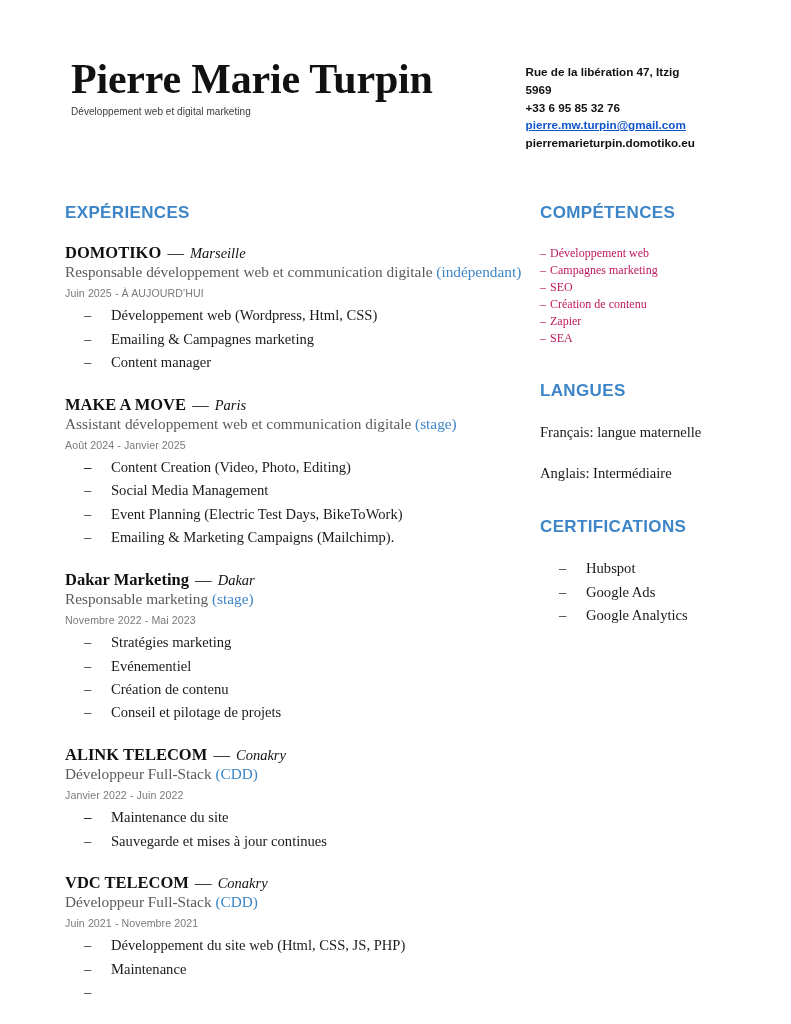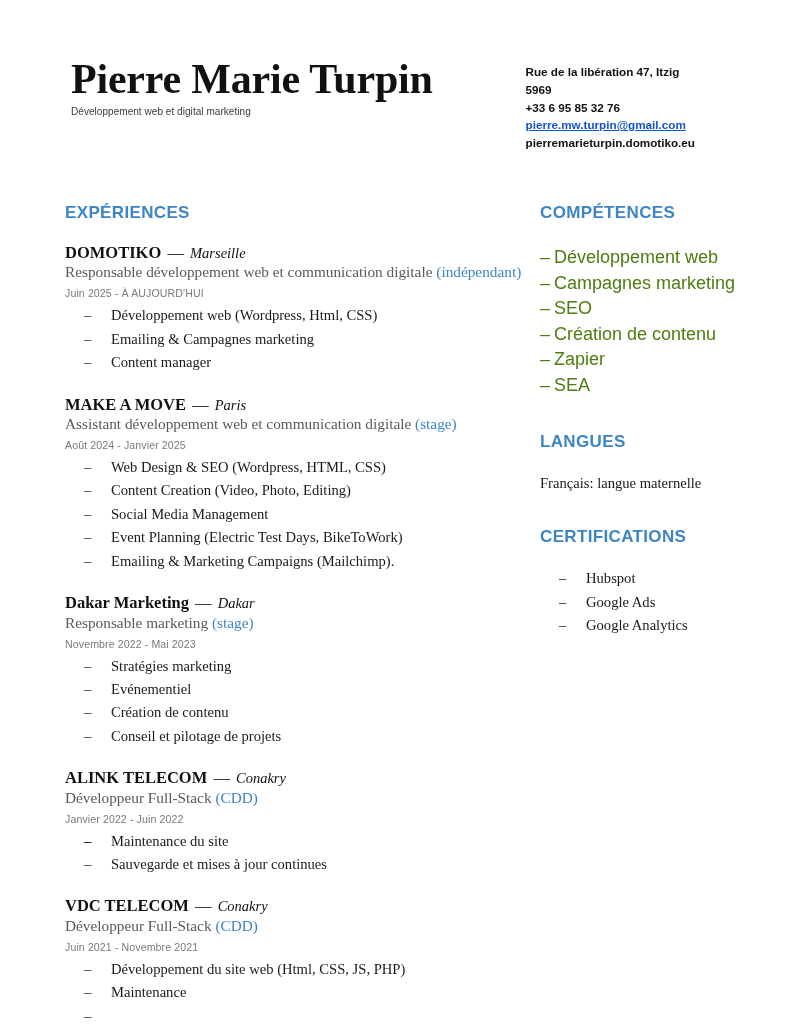--- a/index.html
+++ b/index.html
@@ -137,24 +137,24 @@
     color: #1a1a1a;
   }
 
   
   .skill-list {
     list-style: none;
     margin: 0;
     padding: 0;
   }
   .skill-list li {
-    font-family: Liberation Sans, sans-serif;
-    font-size: 18px;
+    font-family: Liberation Serif, serif;
+    font-size: 12px;
     line-height: 1.42;
-    color: #4d7c0f;
+    color: #be185d;
     white-space: nowrap;
   }
   .skill-list li .skill-dash { padding-right: 4px; }
 
   
   .lang-list {
     list-style: none;
     margin: 0;
     padding: 0;
   }
@@ -220,21 +220,21 @@
             <li><span class="bullet-dash">–</span><span>Développement web (Wordpress, Html, CSS)</span></li>
             <li><span class="bullet-dash">–</span><span>Emailing &amp; Campagnes marketing</span></li>
             <li><span class="bullet-dash">–</span><span>Content manager</span></li>
           </ul>
         </div>
         <div class="job">
           <div class="job-head"><span class="job-company">MAKE A MOVE</span><span class="job-dash"> — </span><span class="job-location">Paris</span></div>
           <div class="job-role"><span>Assistant développement web et communication digitale </span><span class="job-contract">(stage)</span></div>
           <div class="job-dates">Août 2024 - Janvier 2025</div>
           <ul class="bullets">
-            <li><span class="bullet-dash">–</span><span>Web Design &amp; SEO (Wordpress, HTML, CSS)</span></li>
+            <li><span class="bullet-dash">–</span></li>
             <li><span class="bullet-dash">–</span><span>Content Creation (Video, Photo, Editing)</span></li>
             <li><span class="bullet-dash">–</span><span>Social Media Management</span></li>
             <li><span class="bullet-dash">–</span><span>Event Planning (Electric Test Days, BikeToWork)</span></li>
             <li><span class="bullet-dash">–</span><span>Emailing &amp; Marketing Campaigns (Mailchimp).</span></li>
           </ul>
         </div>
         <div class="job">
           <div class="job-head"><span class="job-company">Dakar Marketing</span><span class="job-dash"> — </span><span class="job-location">Dakar</span></div>
           <div class="job-role"><span>Responsable marketing </span><span class="job-contract">(stage)</span></div>
           <div class="job-dates">Novembre 2022 - Mai 2023</div>
@@ -281,20 +281,21 @@
           <li><span class="skill-dash">–</span><span>Création de contenu</span></li>
           <li><span class="skill-dash">–</span><span>Zapier</span></li>
           <li><span class="skill-dash">–</span><span>SEA</span></li>
         </ul>
     </div>
 
     <div class="section-block">
       <div class="section-title">LANGUES</div>
       <ul class="lang-list" id="languages-container">
           <li>Français: langue maternelle</li>
+          <li>Anglais: Intermédiaire</li>
         </ul>
     </div>
 
     <div class="section-block">
       <div class="section-title">CERTIFICATIONS</div>
       <ul class="cert-list" id="certs-container">
           <li><span class="bullet-dash">–</span><span>Hubspot</span></li>
           <li><span class="bullet-dash">–</span><span>Google Ads</span></li>
           <li><span class="bullet-dash">–</span><span>Google Analytics</span></li>
         </ul>

